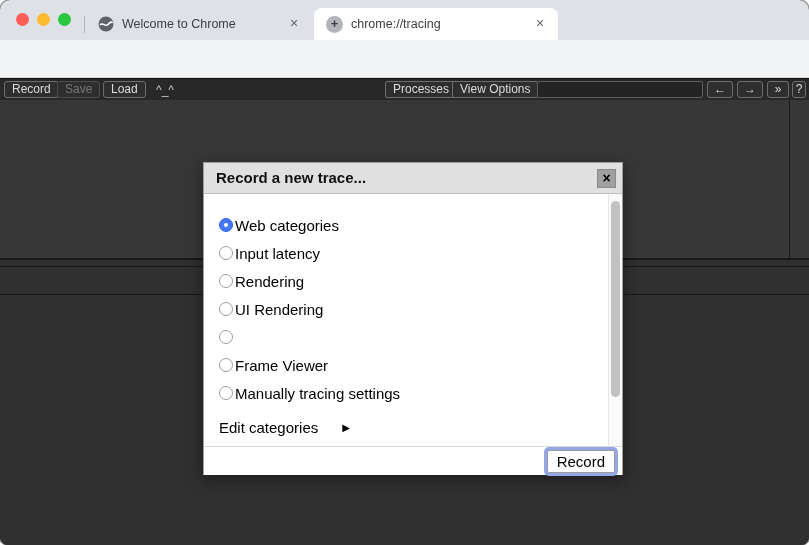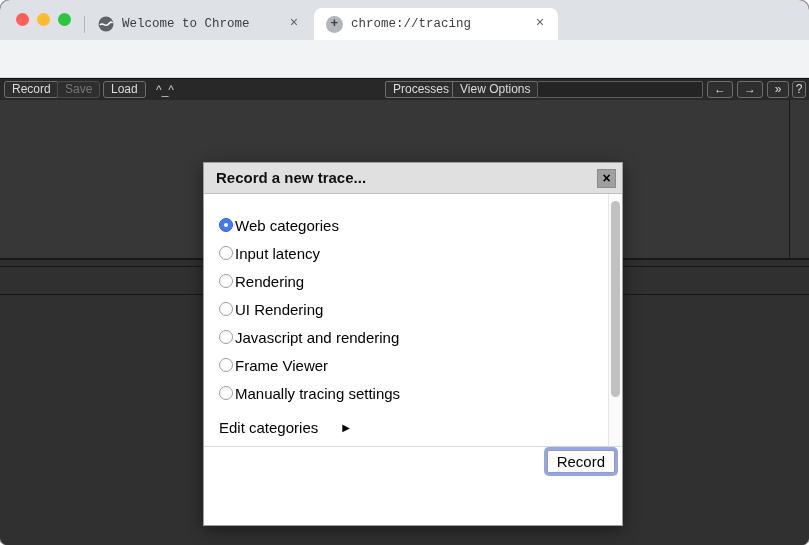--- a/index.html
+++ b/index.html
@@ -4,21 +4,21 @@
 <style>
   * { margin:0; padding:0; box-sizing:border-box; }
   html,body { background:#ffffff; }
   body { font-family:"Liberation Sans", sans-serif; width:809px; height:545px; position:relative; }
 
   .window { position:absolute; left:0; top:0; width:809px; height:545px;
     border-radius:10px 10px 8px 8px; overflow:hidden; background:#303030;
     box-shadow:0 0 0 1px rgba(0,0,0,0.4); }
 
   
-  .tabstrip { position:absolute; left:0; top:0; width:809px; height:48px; background:#dee1e6;font-family:Liberation Mono, monospace; }
+  .tabstrip { position:absolute; left:0; top:0; width:809px; height:48px; background:#dee1e6; }
   .traffic { position:absolute; top:13px; width:13px; height:13px; border-radius:50%; }
   .t-red { left:16px; background:#ff5f57; }
   .t-yellow { left:37px; background:#fdbc2e; }
   .t-green { left:58px; background:#29c83f; }
 
   .tab { position:absolute; top:8px; height:32px; display:flex; align-items:center; }
   .tab-inactive { left:86px; width:226px; }
   .tab-active { left:314px; width:244px; background:#ffffff; border-radius:8px 8px 0 0; }
   .tab-sep { position:absolute; left:84px; top:16px; width:1px; height:17px; background:#b4b7bb; }
   .tab .fav { margin-left:12px; width:16px; height:16px; flex:0 0 16px; }
@@ -78,21 +78,21 @@
   .hline1 { position:absolute; left:0; top:258px; width:809px; height:2px; background:#181818; }
   .strip1 { position:absolute; left:0; top:260px; width:809px; height:6px; background:#2f2f2f; }
   .hline2 { position:absolute; left:0; top:266px; width:809px; height:1px; background:#181818; }
   .statusbar { position:absolute; left:0; top:267px; width:809px; height:27px; background:#2b2b2b;
     display:flex; align-items:center; }
   .statusbar span { margin-left:22px; font-size:12px; font-weight:bold; color:#9a9a9a; }
   .hline3 { position:absolute; left:0; top:294px; width:809px; height:1px; background:#181818; }
   .bottomarea { position:absolute; left:0; top:295px; width:809px; height:250px; background:#303030; }
 
   
-  .dialog { position:absolute; left:203px; top:162px; width:420px; height:364px; background:#ffffff;
+  .dialog { position:absolute; left:203px; top:162px; width:420px; height:313px; background:#ffffff;
     border:1px solid #9e9e9e; box-shadow:0 4px 16px rgba(0,0,0,0.45); z-index:10; }
   .dlg-header { position:absolute; left:0; top:0; width:100%; height:31px; background:#e0e0e0;
     border-bottom:1px solid #bfbfbf; }
   .dlg-title { position:absolute; left:12px; top:6px; font-size:15px; font-weight:bold; color:#111111; }
   .dlg-close { position:absolute; right:6px; top:6px; width:19px; height:19px; background:#a0a0a0;
     border:1px solid #8b8b8b; color:#000000; font-size:14px; font-weight:bold; line-height:17px;
     text-align:center; }
   .dlg-body { position:absolute; left:0; top:31px; width:418px; height:252px; background:#ffffff; }
   .dlg-scroll { position:absolute; right:0; top:0; width:14px; height:252px; background:#fafafa;
     border-left:1px solid #e6e6e6; }
@@ -209,21 +209,20 @@
         <div class="opt-row">
           <span class="radio"></span>
           <span class="opt-label">Rendering</span>
         </div>
         <div class="opt-row">
           <span class="radio"></span>
           <span class="opt-label">UI Rendering</span>
         </div>
         <div class="opt-row">
           <span class="radio"></span>
-          <span class="opt-label">Javascript and rendering</span>
         </div>
         <div class="opt-row">
           <span class="radio"></span>
           <span class="opt-label">Frame Viewer</span>
         </div>
         <div class="opt-row">
           <span class="radio"></span>
           <span class="opt-label">Manually tracing settings</span>
         </div>
         <div class="editcats">

